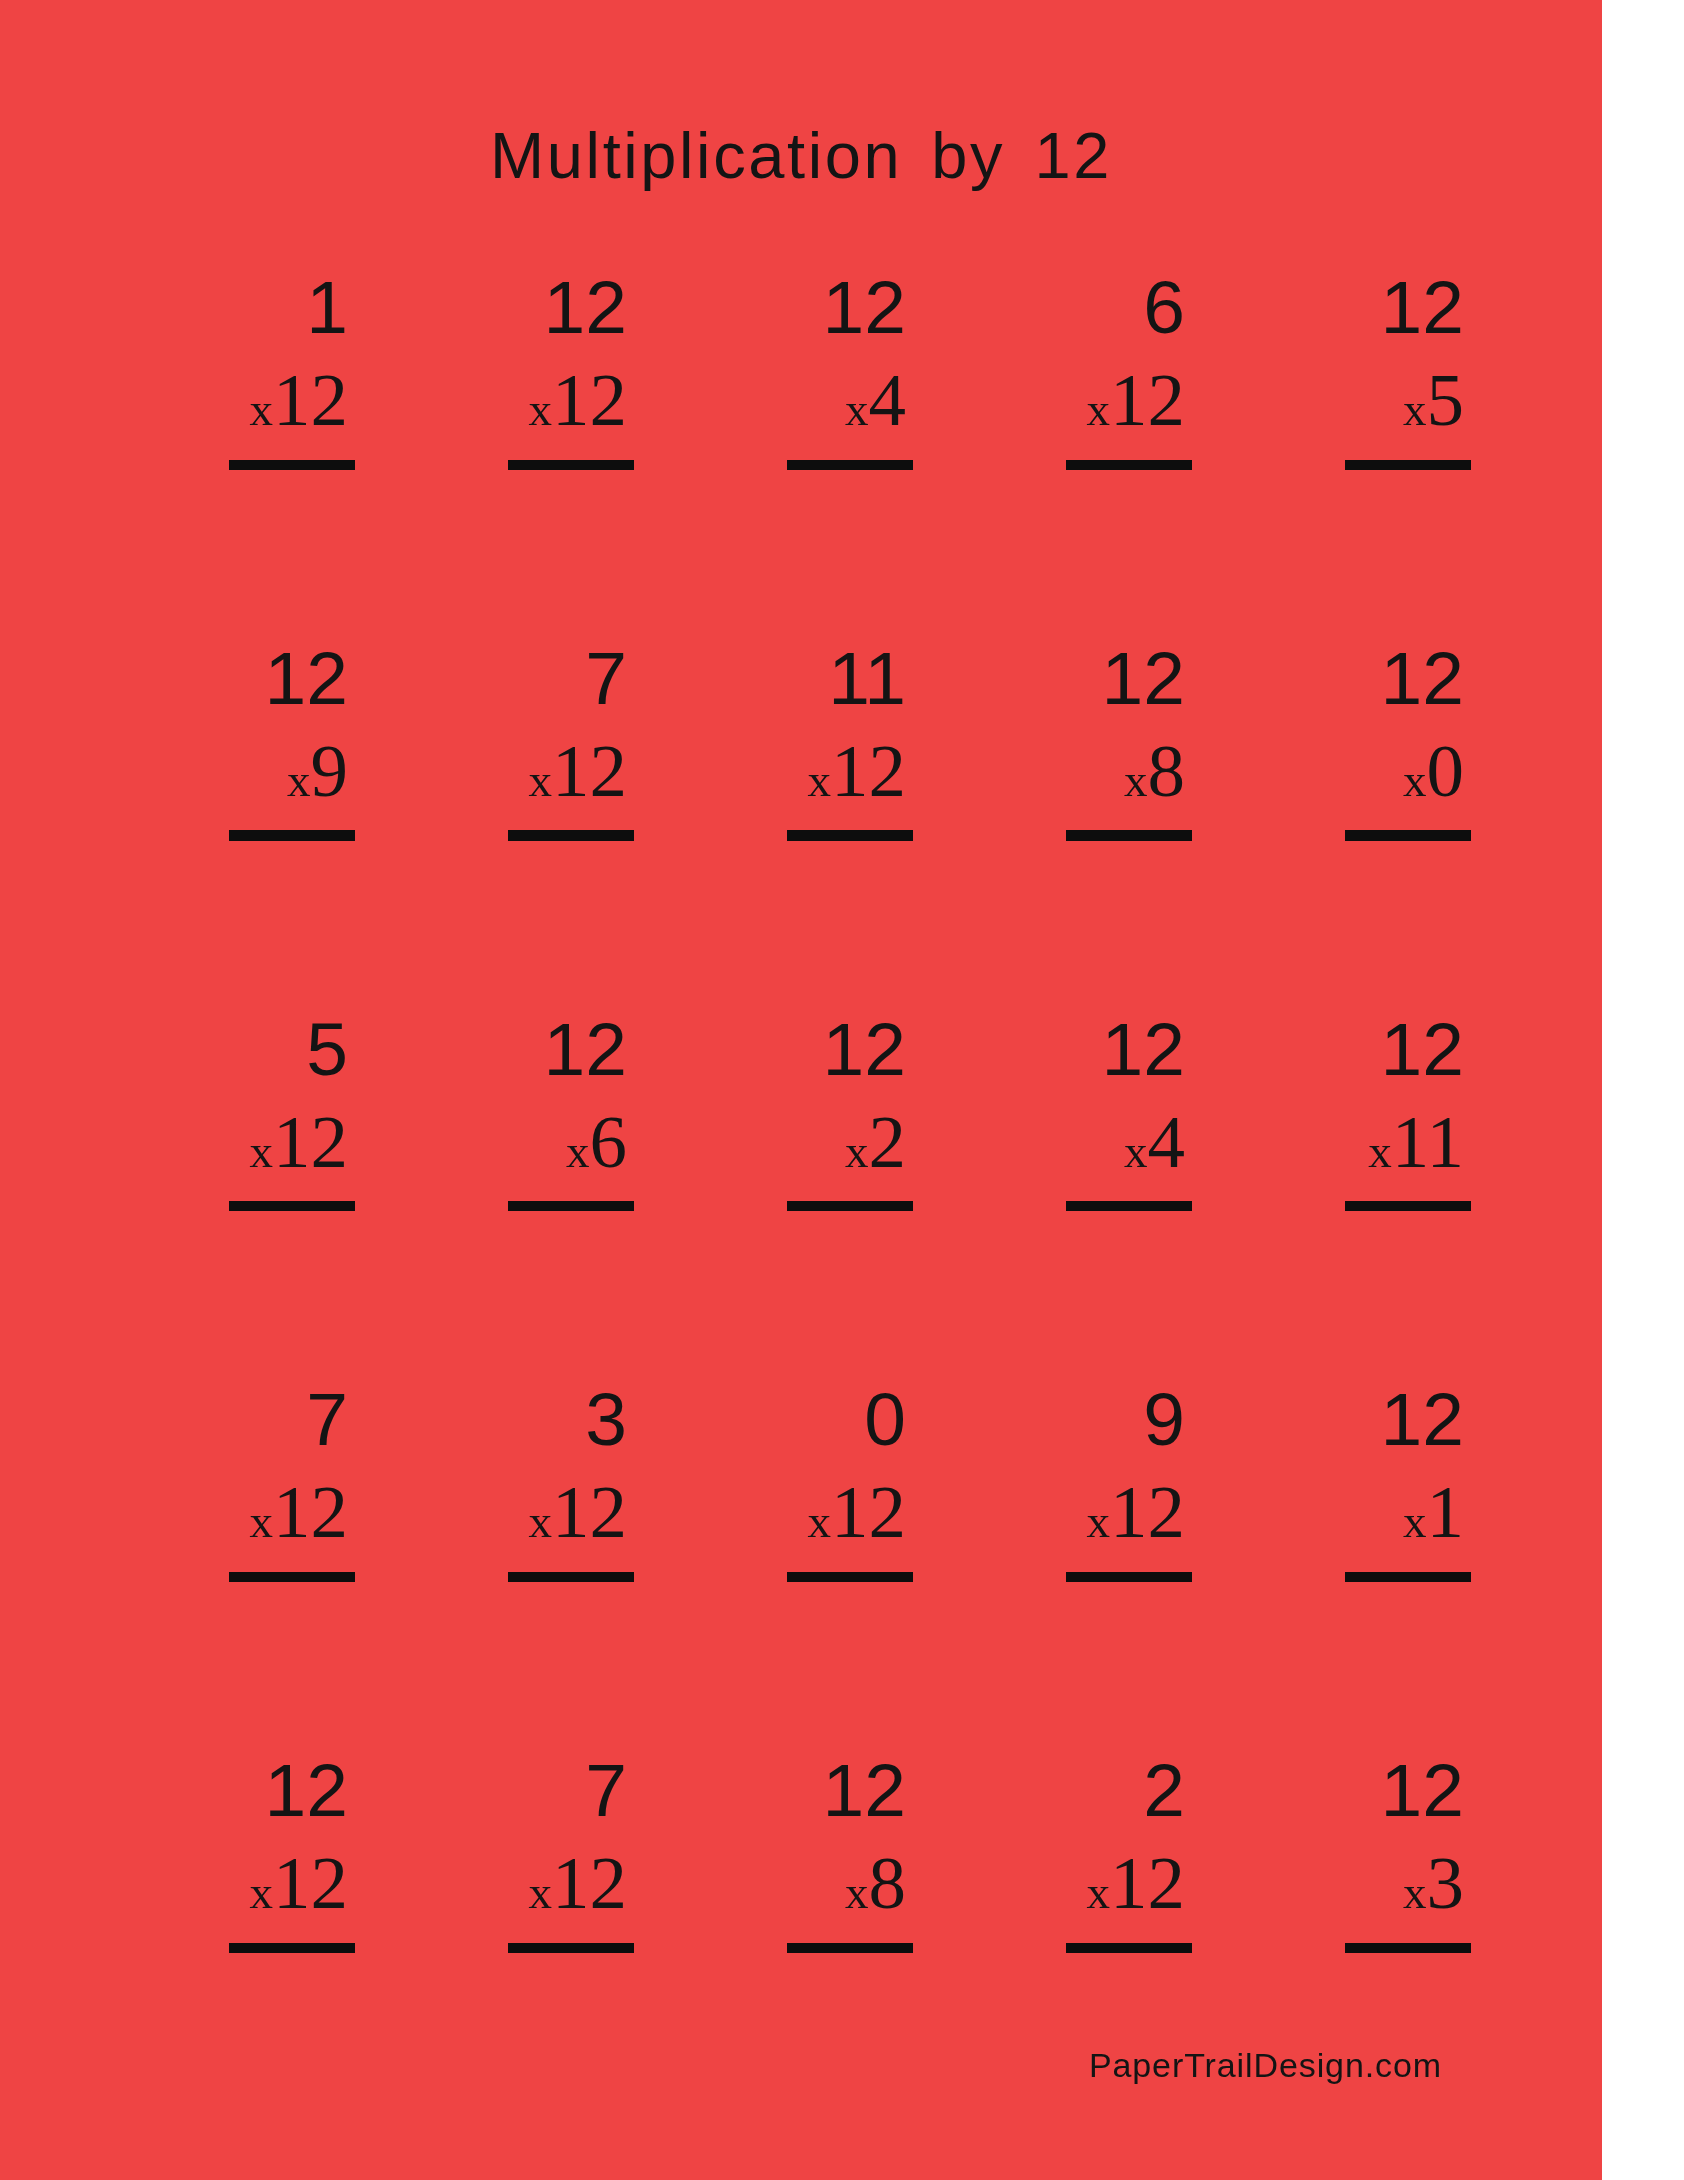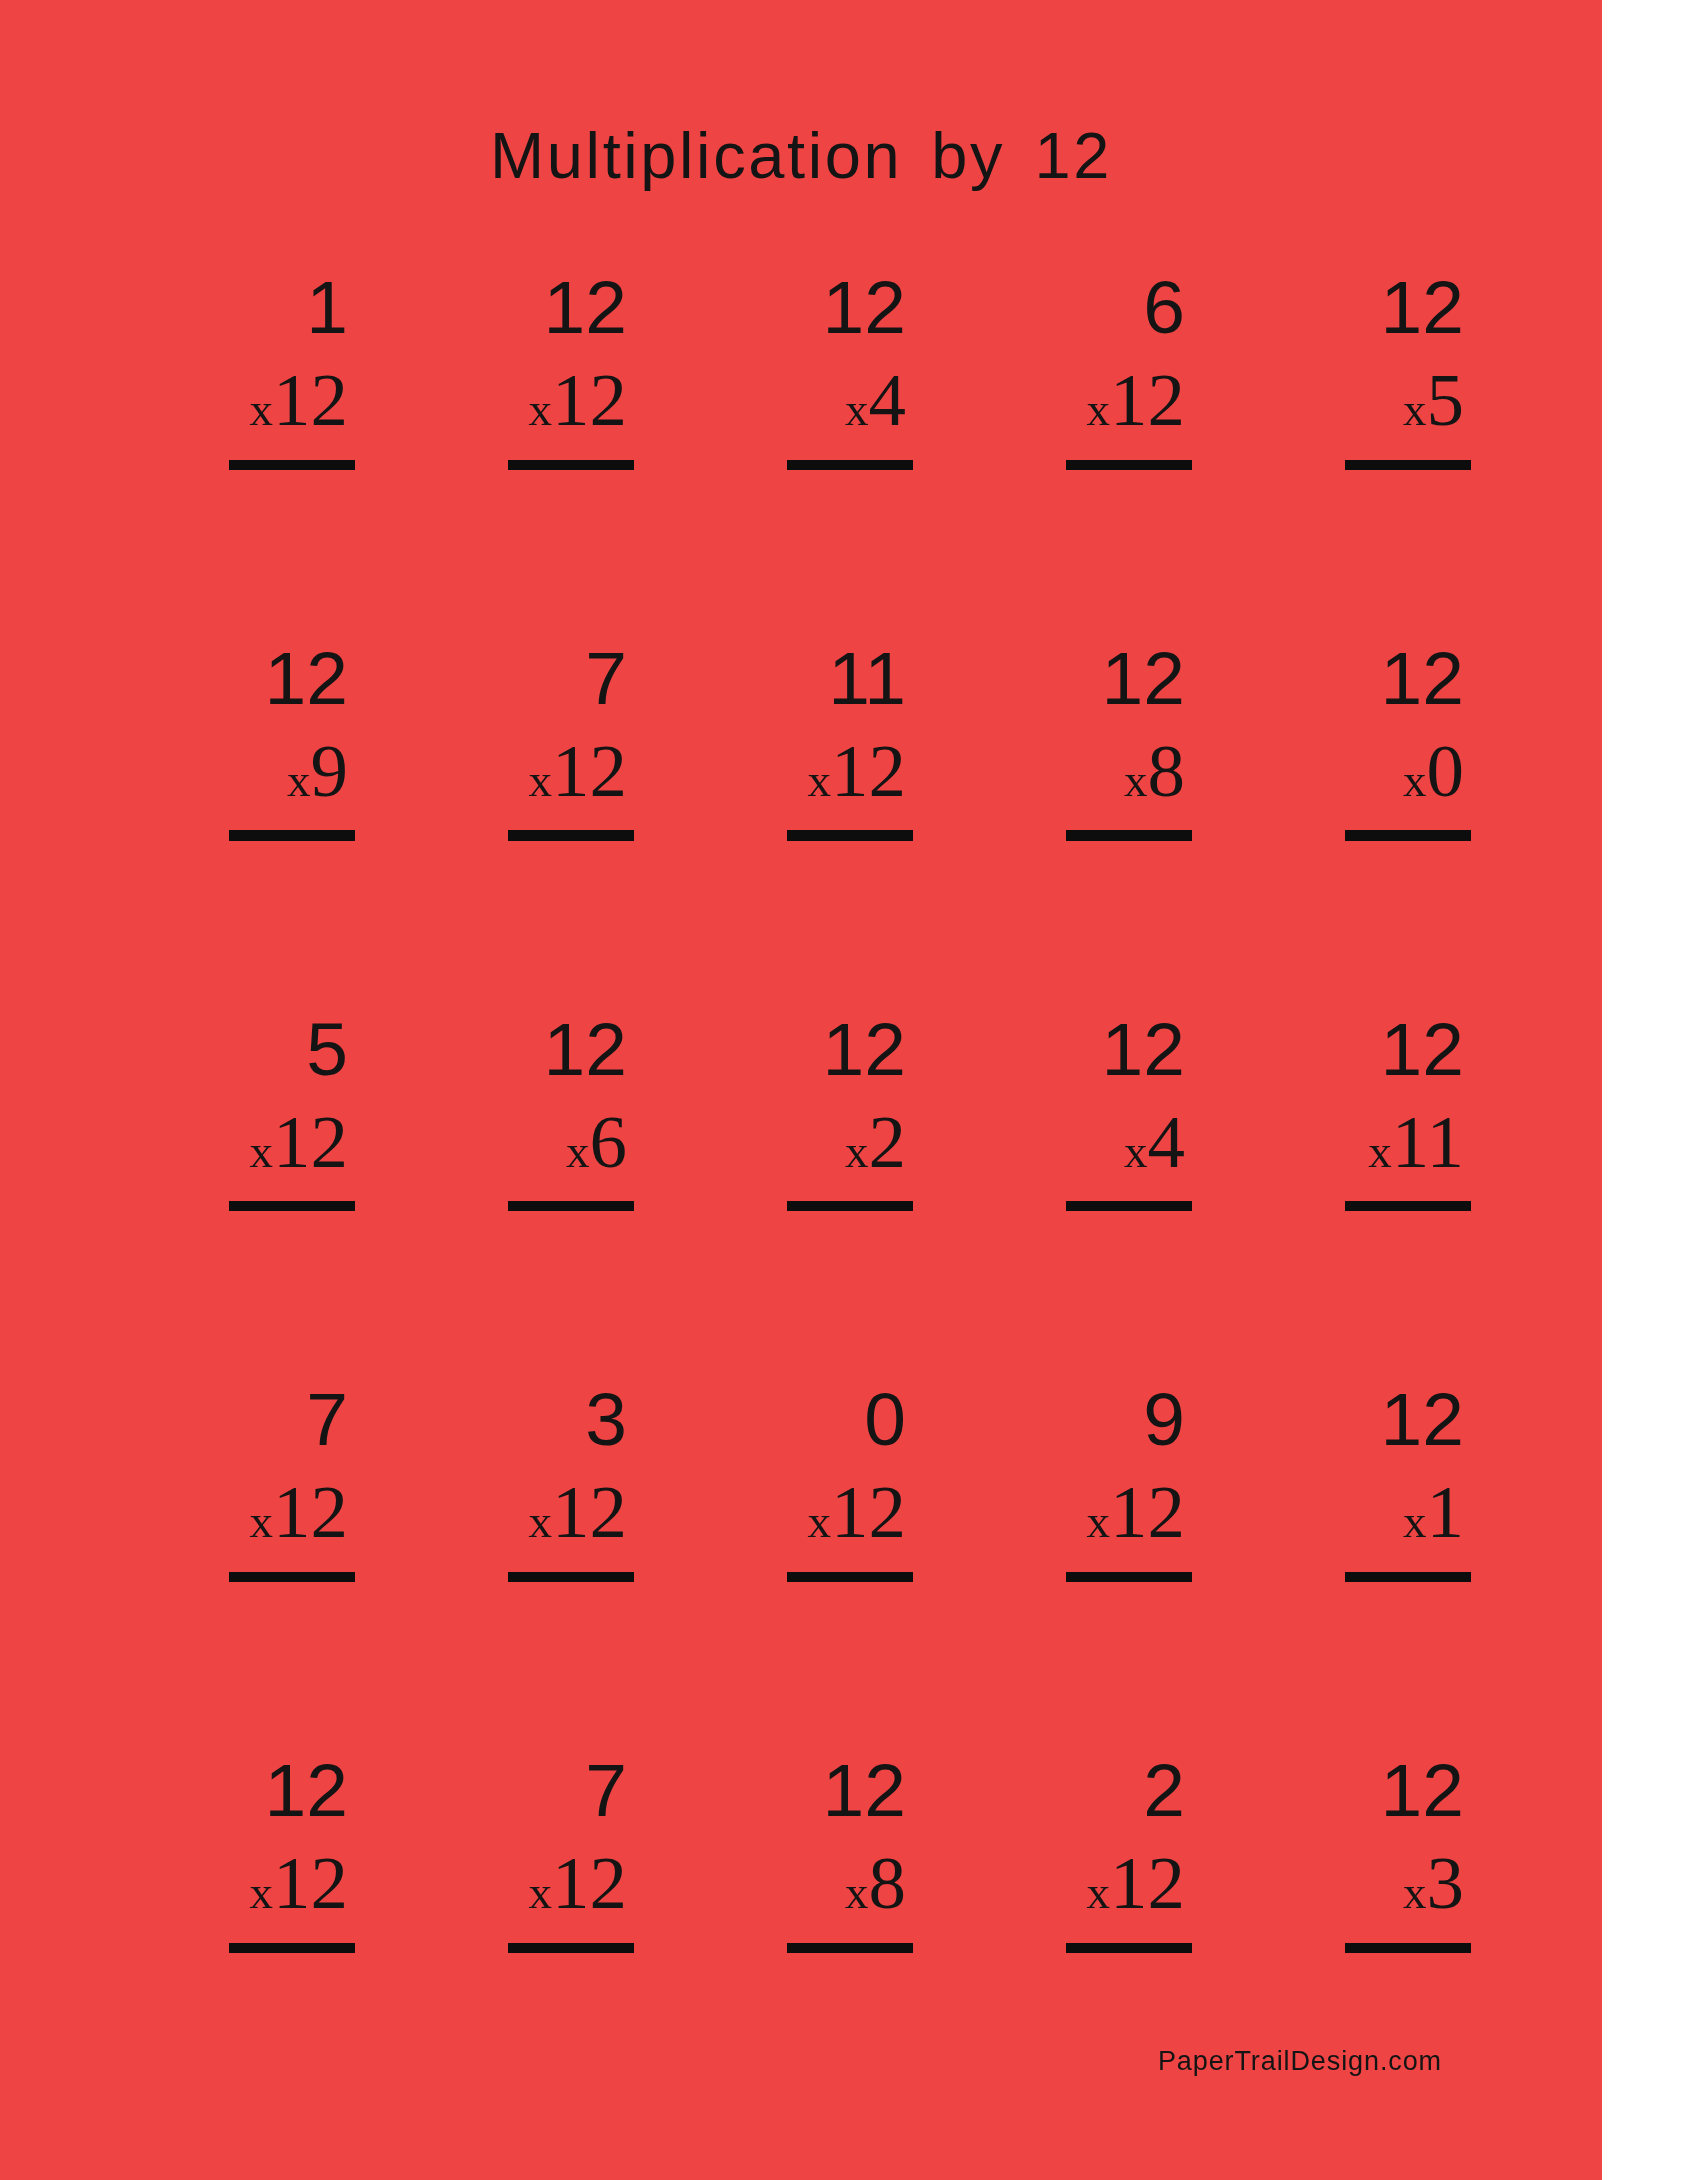--- a/index.html
+++ b/index.html
@@ -57,21 +57,21 @@
     margin-top: 13.6px;
     margin-right: -6.8px;
     width: 126px;
     height: 10.2px;
     background: #0d0d0d;
   }
   .footer {
     position: absolute;
     top: 2046px;
     right: 160px;
-    font-size: 27px;
+    font-size: 34px;
     letter-spacing: 0.9px;
     color: #141414;
   }
 </style>
 </head>
 <body>
 
 <div class="page">
 
   <h1 class="title">Multiplication by 12</h1>

